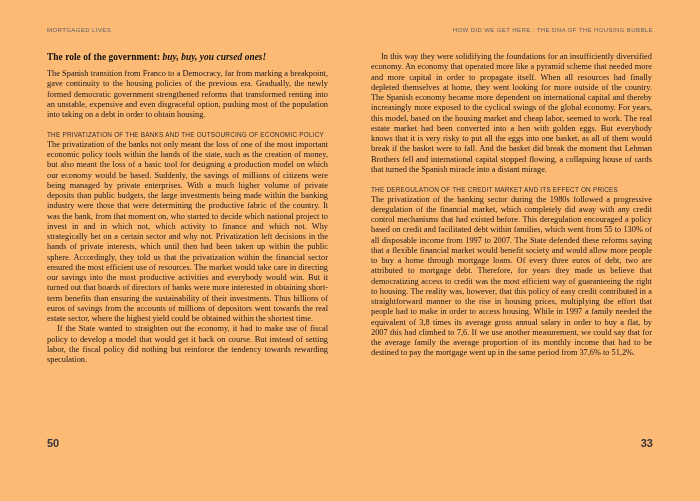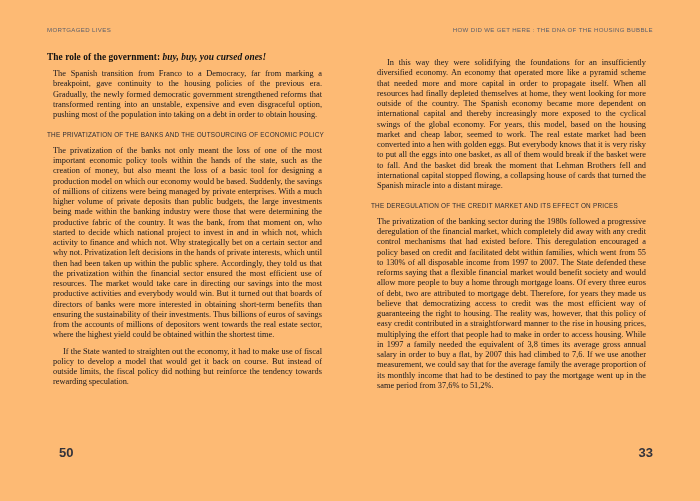--- a/index.html
+++ b/index.html
@@ -73,37 +73,36 @@
     line-height: 10.1px;
     margin: 0;
     text-transform: uppercase;
   }
 
   
   p.body {
     font-size: 8.35px;
     line-height: 10.25px;
     text-align: justify;
-    margin: 6px;
+    margin: 0;
     hyphens: none;
     word-spacing: -0.05px;
     color: #16161c;
   }
   p.body.indent { text-indent: 10px; }
   .gap-before { margin-top: 9.5px; }
 
   
   .folio {
     position: absolute;
-    bottom: 41px;
+    bottom: 52px;
     font-family: "Liberation Sans", sans-serif;
-    font-size: 13px;
+    font-size: 11px;
     font-weight: bold;
     color: #33333b;
-    margin-left: 12px;
   }
   .folio.verso { left: 47px; }
   .folio.recto { right: 47px; }
 </style>
 </head>
 <body>
 
 <div class="page">
 
   <div class="running-head verso">MORTGAGED LIVES</div>
@@ -115,21 +114,21 @@
     <div class="col">
 
       <h1 class="chapter-head"><span>The role of the government: </span><span class="ital">buy, buy, you cursed ones!</span></h1>
 
       <p class="body">The Spanish transition from Franco to a Democracy, far from marking a breakpoint, gave continuity to the housing policies of the previous era. Gradually, the newly formed democratic government strengthened reforms that transformed renting into an unstable, expensive and even disgraceful option, pushing most of the population into taking on a debt in order to obtain housing.</p>
 
       <div class="section-head gap-before">THE PRIVATIZATION OF THE BANKS AND THE OUTSOURCING OF ECONOMIC POLICY</div>
 
       <p class="body">The privatization of the banks not only meant the loss of one of the most important economic policy tools within the hands of the state, such as the creation of money, but also meant the loss of a basic tool for designing a production model on which our economy would be based. Suddenly, the savings of millions of citizens were being managed by private enterprises. With a much higher volume of private deposits than public budgets, the large investments being made within the banking industry were those that were determining the productive fabric of the country. It was the bank, from that moment on, who started to decide which national project to invest in and in which not, which activity to finance and which not. Why strategically bet on a certain sector and why not. Privatization left decisions in the hands of private interests, which until then had been taken up within the public sphere. Accordingly, they told us that the privatization within the financial sector ensured the most efficient use of resources. The market would take care in directing our savings into the most productive activities and everybody would win. But it turned out that boards of directors of banks were more interested in obtaining short-term benefits than ensuring the sustainability of their investments. Thus billions of euros of savings from the accounts of millions of depositors went towards the real estate sector, where the highest yield could be obtained within the shortest time.</p>
 
-      <p class="body indent">If the State wanted to straighten out the economy, it had to make use of fiscal policy to develop a model that would get it back on course. But instead of outside limits, the fiscal policy did nothing but reinforce the tendency towards rewarding speculation.</p>
+      <p class="body indent">If the State wanted to straighten out the economy, it had to make use of fiscal policy to develop a model that would get it back on course. But instead of setting labor, the fiscal policy did nothing but reinforce the tendency towards rewarding speculation.</p>
 
     </div>
 
     <div class="col">
 
       <p class="body indent">In this way they were solidifying the foundations for an insufficiently diversified economy. An economy that operated more like a pyramid scheme that needed more and more capital in order to propagate itself. When all resources had finally depleted themselves at home, they went looking for more outside of the country. The Spanish economy became more dependent on international capital and thereby increasingly more exposed to the cyclical swings of the global economy. For years, this model, based on the housing market and cheap labor, seemed to work. The real estate market had been converted into a hen with golden eggs. But everybody knows that it is very risky to put all the eggs into one basket, as all of them would break if the basket were to fall. And the basket did break the moment that Lehman Brothers fell and international capital stopped flowing, a collapsing house of cards that turned the Spanish miracle into a distant mirage.</p>
 
       <div class="section-head gap-before">THE DEREGULATION OF THE CREDIT MARKET AND ITS EFFECT ON PRICES</div>
 
       <p class="body">The privatization of the banking sector during the 1980s followed a progressive deregulation of the financial market, which completely did away with any credit control mechanisms that had existed before. This deregulation encouraged a policy based on credit and facilitated debt within families, which went from 55 to 130% of all disposable income from 1997 to 2007. The State defended these reforms saying that a flexible financial market would benefit society and would allow more people to buy a home through mortgage loans. Of every three euros of debt, two are attributed to mortgage debt. Therefore, for years they made us believe that democratizing access to credit was the most efficient way of guaranteeing the right to housing. The reality was, however, that this policy of easy credit contributed in a straightforward manner to the rise in housing prices, multiplying the effort that people had to make in order to access housing. While in 1997 a family needed the equivalent of 3,8 times its average gross annual salary in order to buy a flat, by 2007 this had climbed to 7,6. If we use another measurement, we could say that for the average family the average proportion of its monthly income that had to be destined to pay the mortgage went up in the same period from 37,6% to 51,2%.</p>

